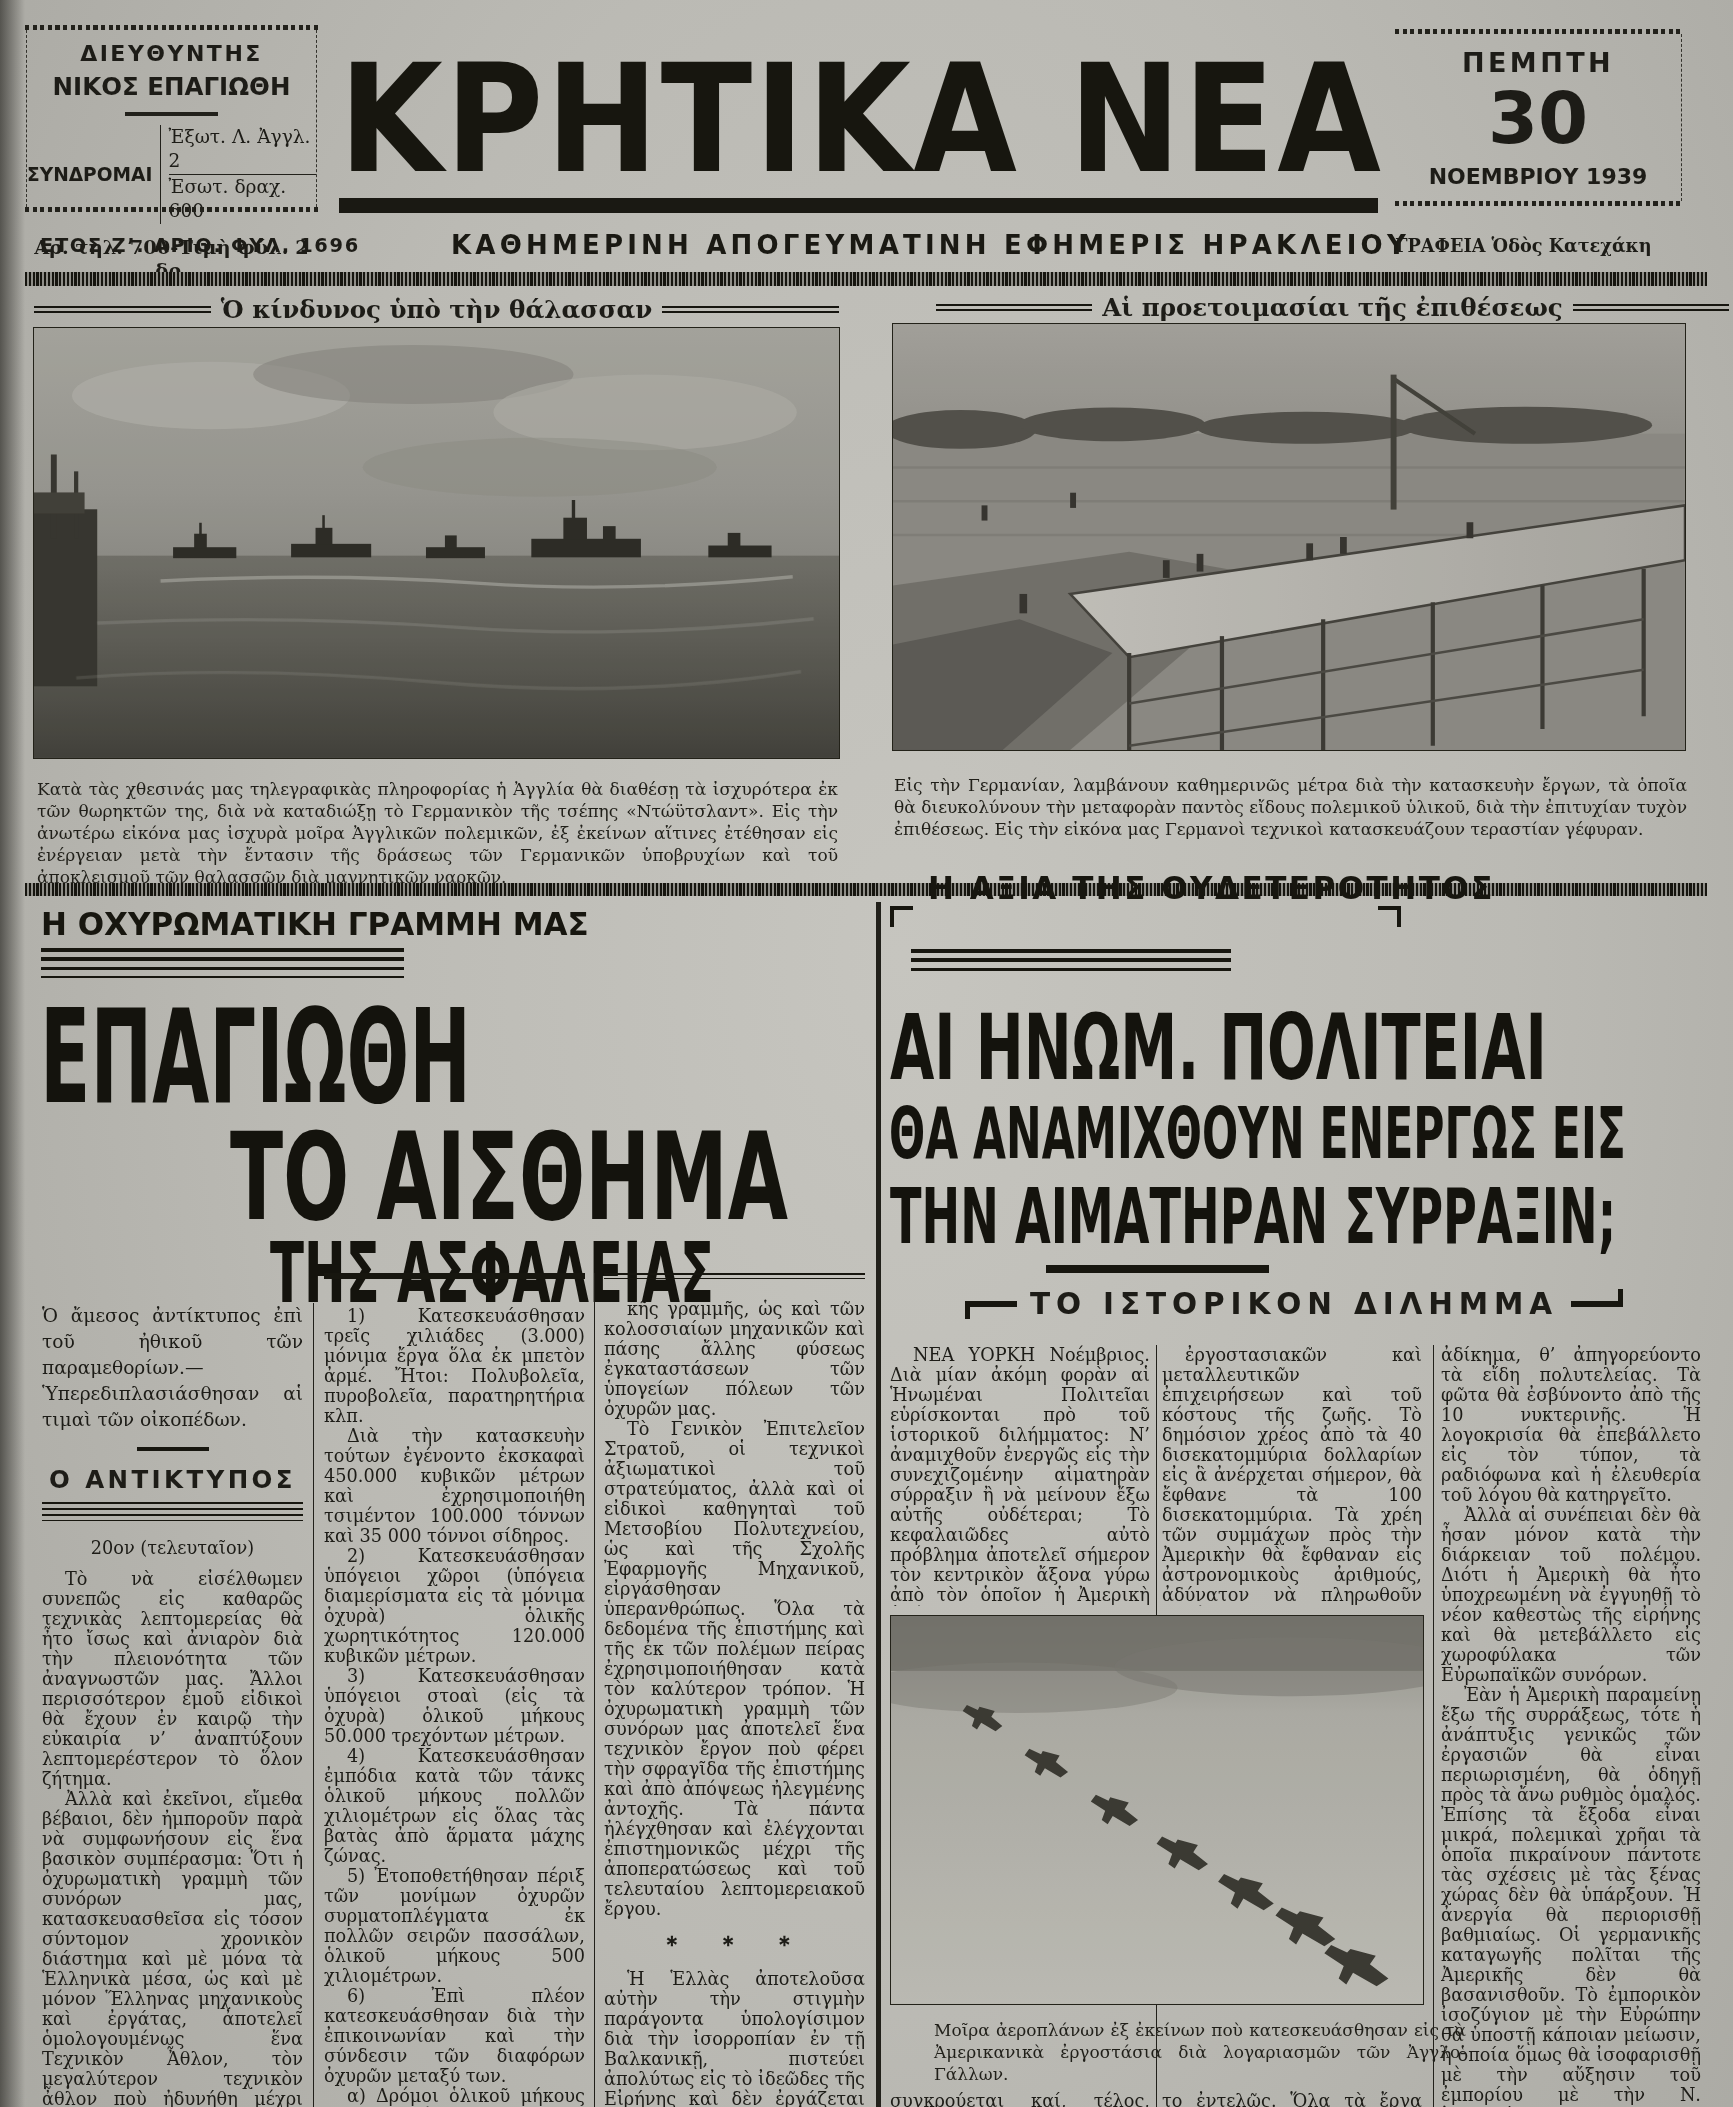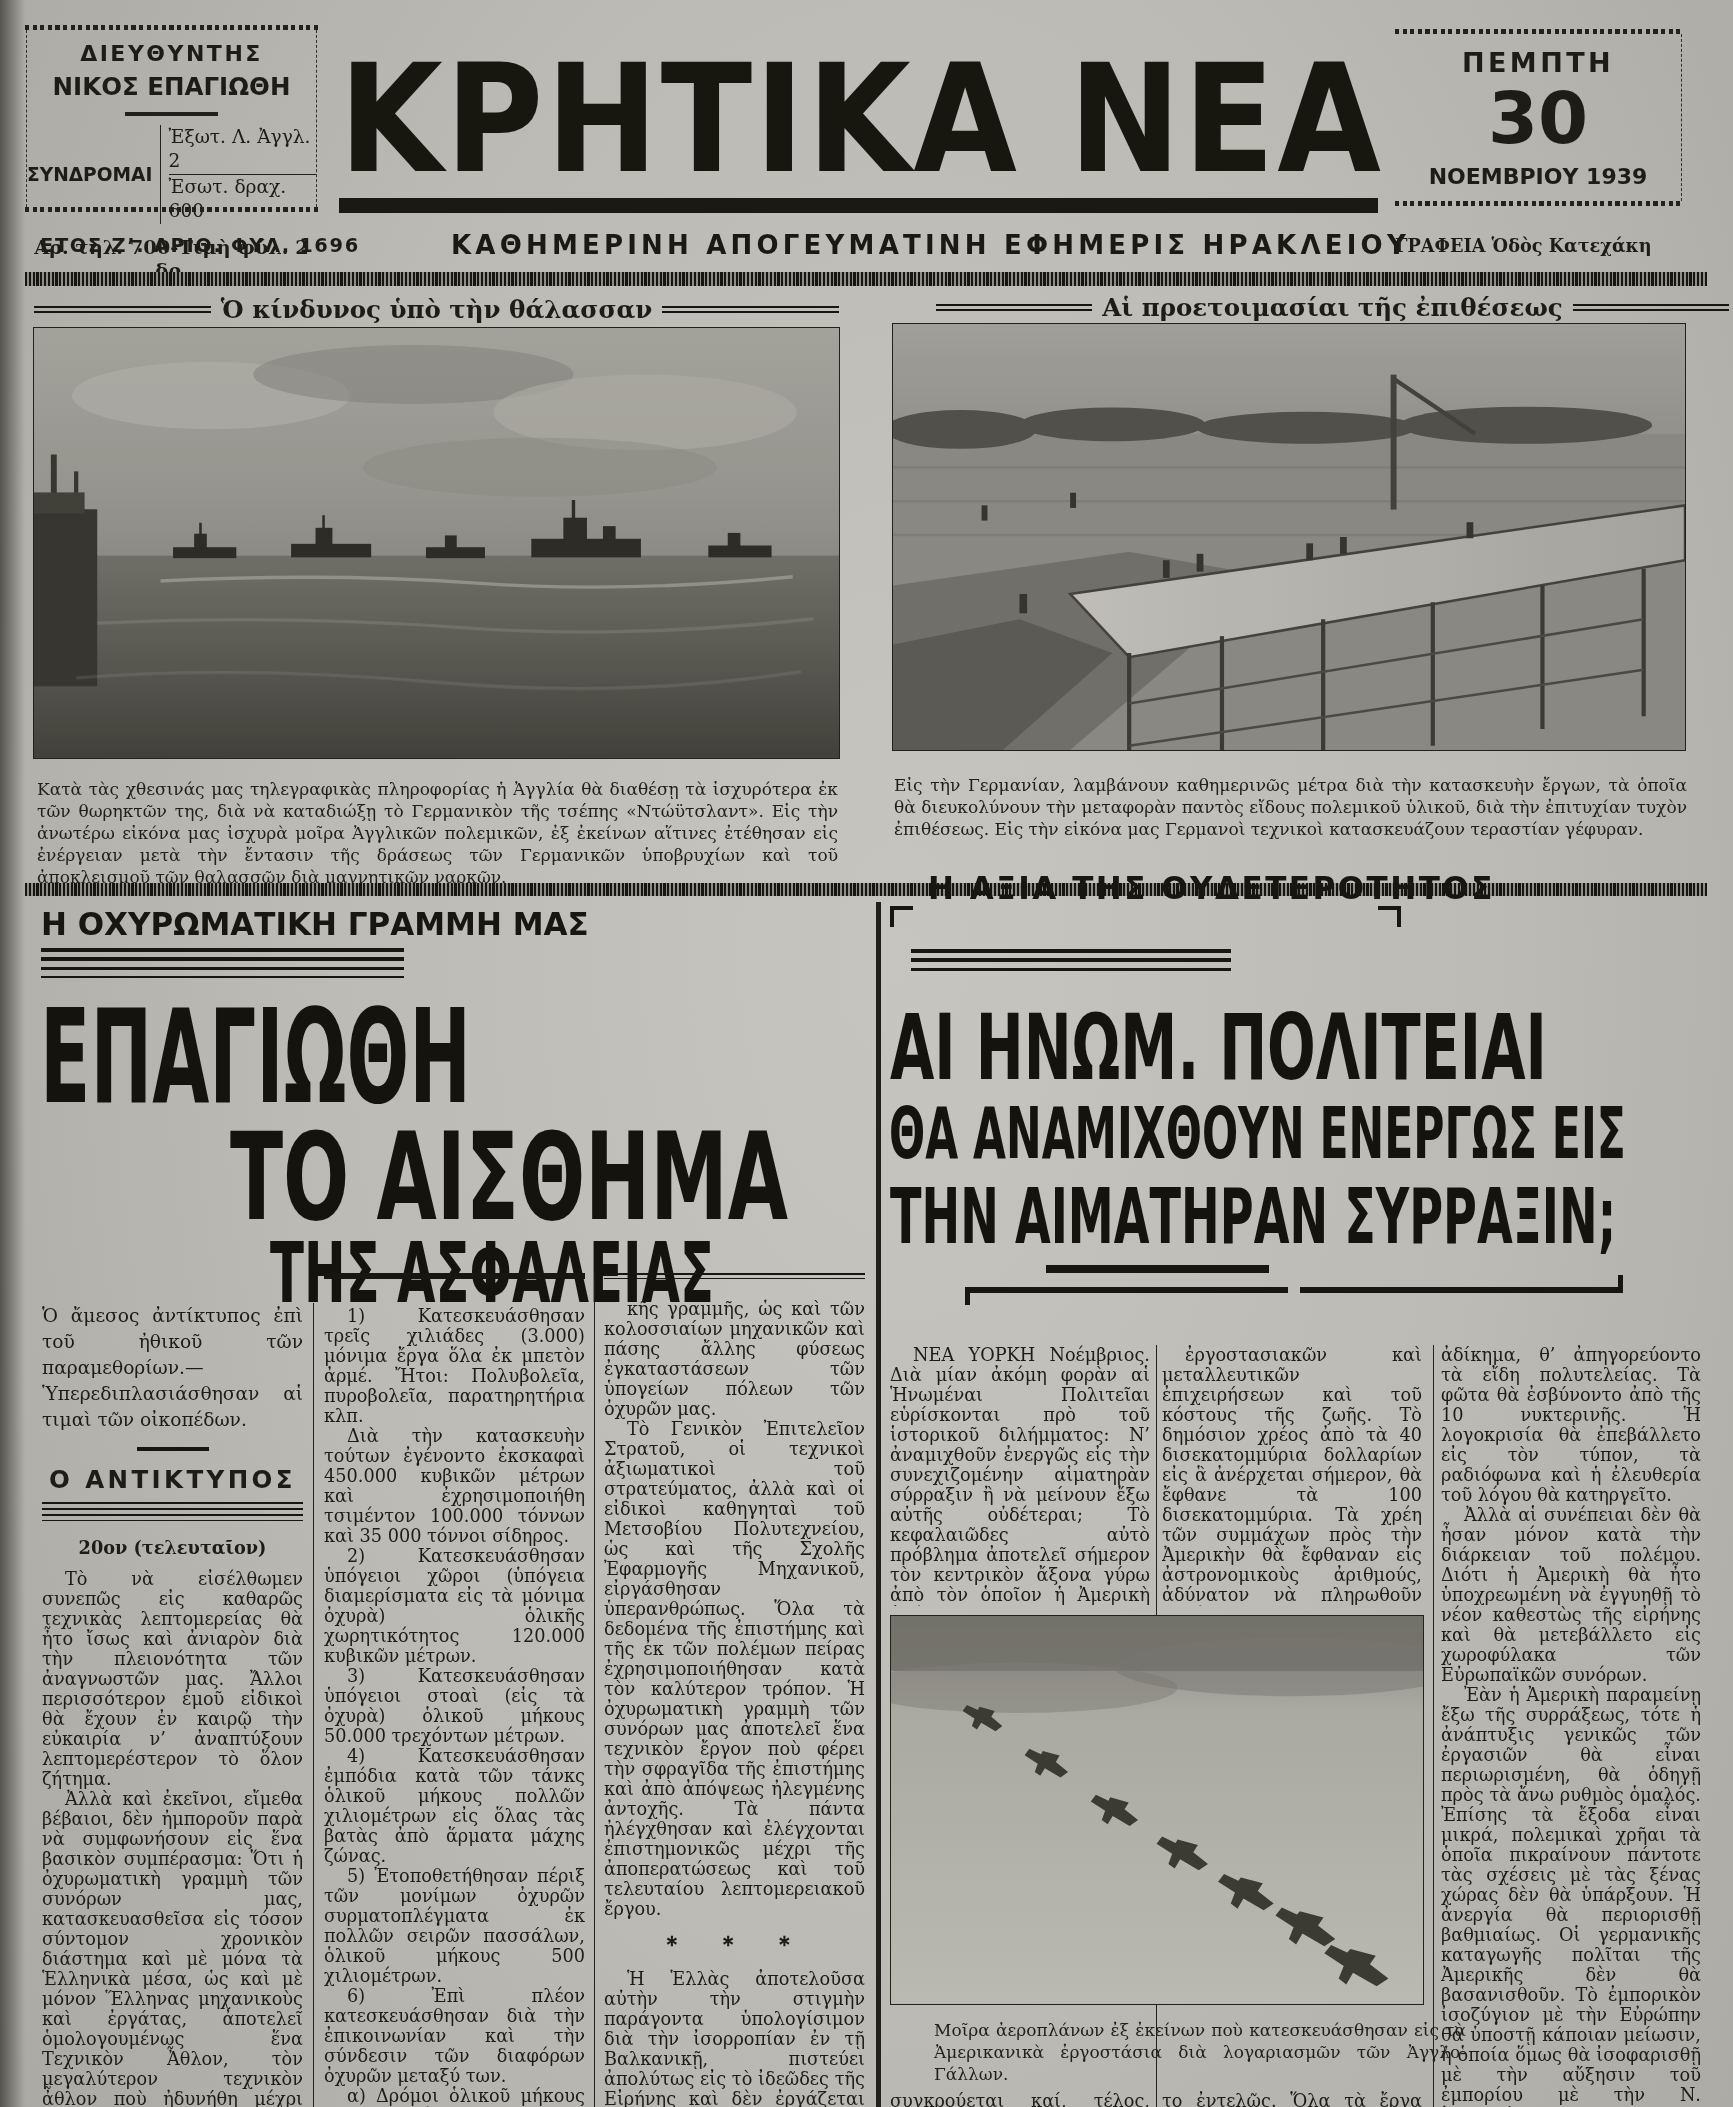--- a/index.html
+++ b/index.html
@@ -87,21 +87,21 @@
 
   
   .col { position:absolute; overflow:hidden; font-size:17.7px; line-height:20px; text-align:justify; }
   .col p { margin:0; text-indent:23px; }
   .vrule { position:absolute; background:#21201a; }
   .deck { font-size:18.6px; line-height:26px; text-align:justify; }
   .deck-rule { width:72px; height:3.8px; background:#17160f; margin:14.3px auto 12.6px auto; }
   .subhead { font-family:"DejaVu Sans", sans-serif; font-weight:bold; font-size:24.5px; letter-spacing:3.4px; text-align:center; line-height:31px; text-indent:0; }
   .subhead-rules { height:18.6px; margin:7.6px 0 17px 0;
     background:repeating-linear-gradient(180deg,#17160f 0 2.1px, rgba(0,0,0,0) 2.1px 5.9px); }
-  .part-label { text-align:center; font-size:17.7px; font-weight:bold; margin-bottom:11px; text-indent:0; }
+  .part-label { text-align:center; font-size:17.7px; font-weight:normal; margin-bottom:11px; text-indent:0; }
   .ornament { text-align:center; font-size:23px; letter-spacing:12.6px; margin:15px 0; text-indent:0; font-weight:bold; }
   .col2-toprule { height:5.9px; background:#17160f; margin-bottom:27px; }
   .col3-toprules { height:9.3px; margin-bottom:17px;
     background:repeating-linear-gradient(180deg,#17160f 0 1.7px, rgba(0,0,0,0) 1.7px 4.6px); }
 </style>
 </head>
 <body>
 
 <div class="page">
   <div class="edge-left"></div>
@@ -278,20 +278,21 @@
   <div class="bracket tr" style="left:1378px; top:906px;"></div>
   <div class="stack-rules" style="left:911px; top:949px; width:320px; height:26px;"></div>
 
   <div class="head-line" style="left:890px; top:995px; font-size:91px; transform:scaleX(0.63);">ΑΙ ΗΝΩΜ. ΠΟΛΙΤΕΙΑΙ</div>
   <div class="head-line" style="left:889px; top:1092px; font-size:71px; transform:scaleX(0.60);">ΘΑ ΑΝΑΜΙΧΘΟΥΝ ΕΝΕΡΓΩΣ ΕΙΣ</div>
   <div class="head-line" style="left:890px; top:1172px; font-size:77px; transform:scaleX(0.60);">ΤΗΝ ΑΙΜΑΤΗΡΑΝ ΣΥΡΡΑΞΙΝ;</div>
   <div class="mini-rule" style="left:1046px; top:1265px; width:223px; height:7.6px;"></div>
 
   <div class="subkicker-row" style="left:965px; top:1287px; width:658px;">
     <div class="sk-rule left"></div>
+    <div class="subkicker-text">ΤΟ ΙΣΤΟΡΙΚΟΝ ΔΙΛΗΜΜΑ</div>
     <div class="sk-rule right"></div>
   </div>
 
   <div class="vrule" style="left:313px;  top:1303px; width:1.3px;  height:1185px;"></div>
   <div class="vrule" style="left:594px; top:1273px; width:1.3px;  height:1214px;"></div>
   <div class="vrule" style="left:876px; top:902px; width:5px; height:1594px;"></div>
   <div class="vrule" style="left:1156px; top:1345px; width:1.3px;  height:1147px;"></div>
   <div class="vrule" style="left:1433px; top:1345px; width:1.3px;  height:1147px;"></div>
 
   <div class="col" style="left:42px; top:1303px; width:261px; height:1193px;">

